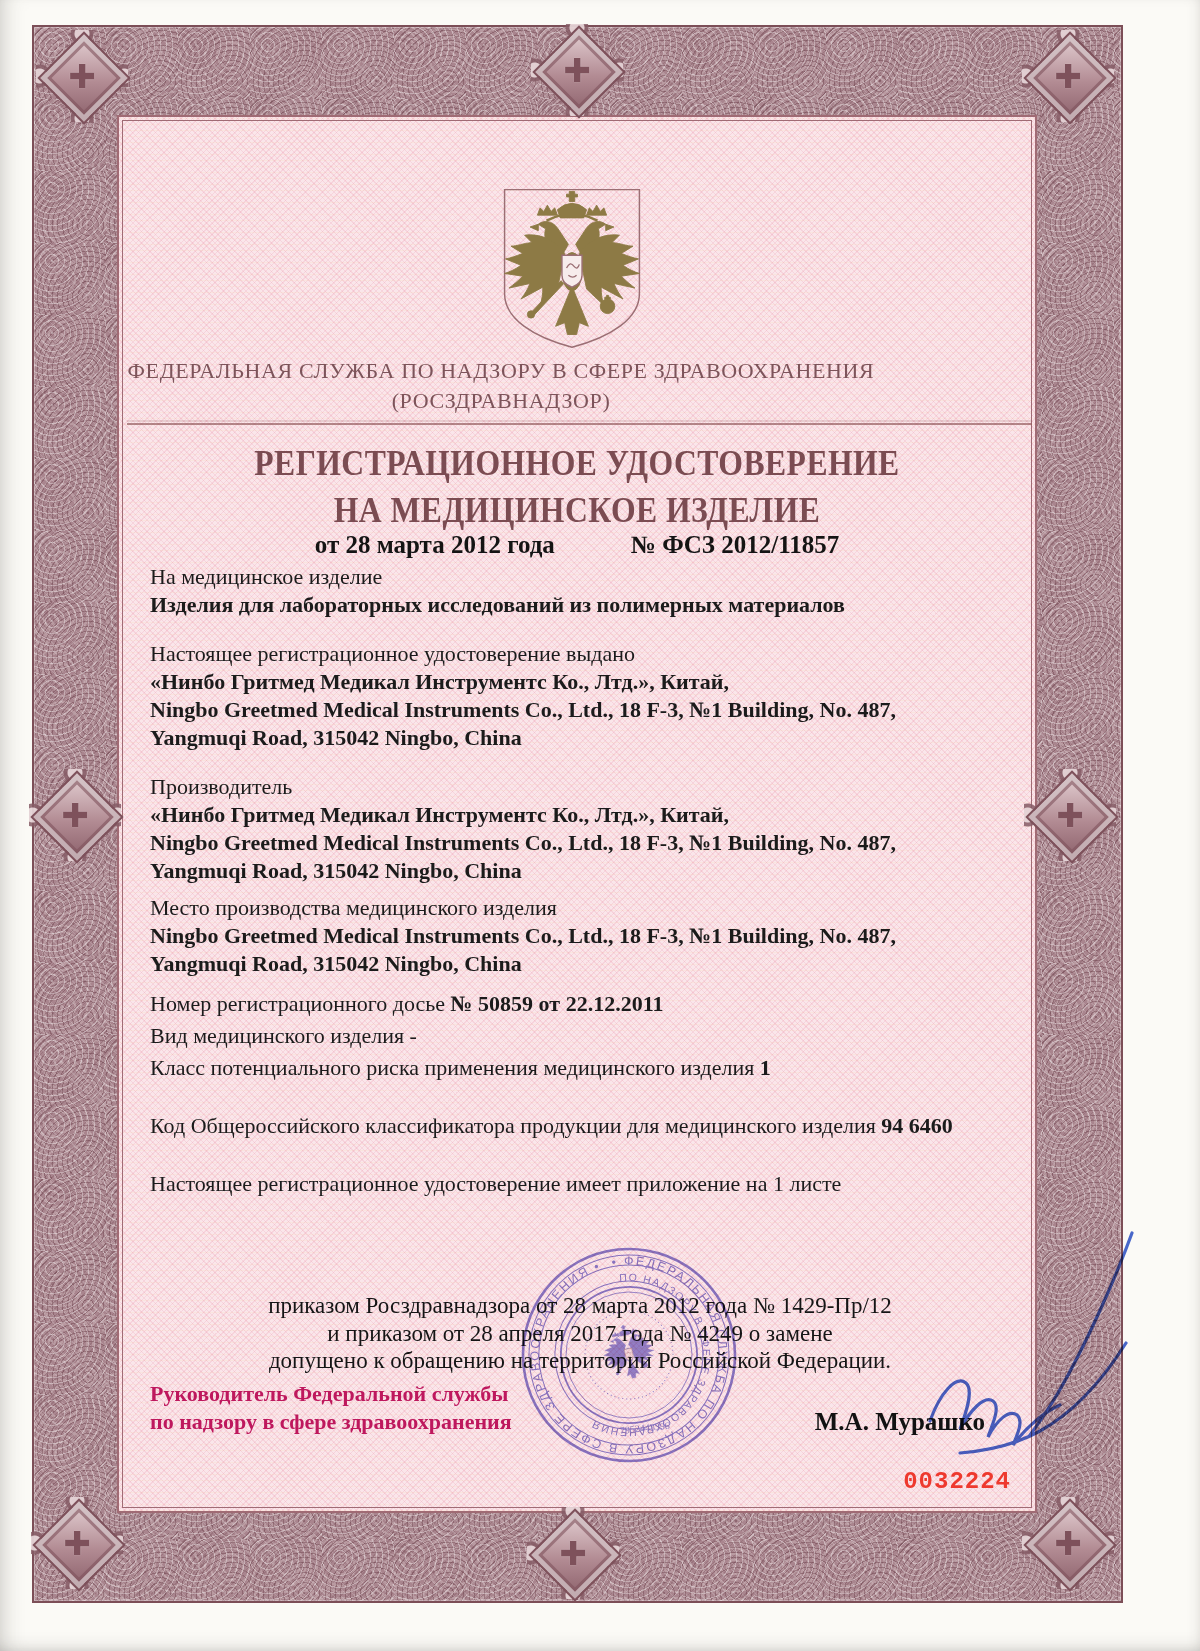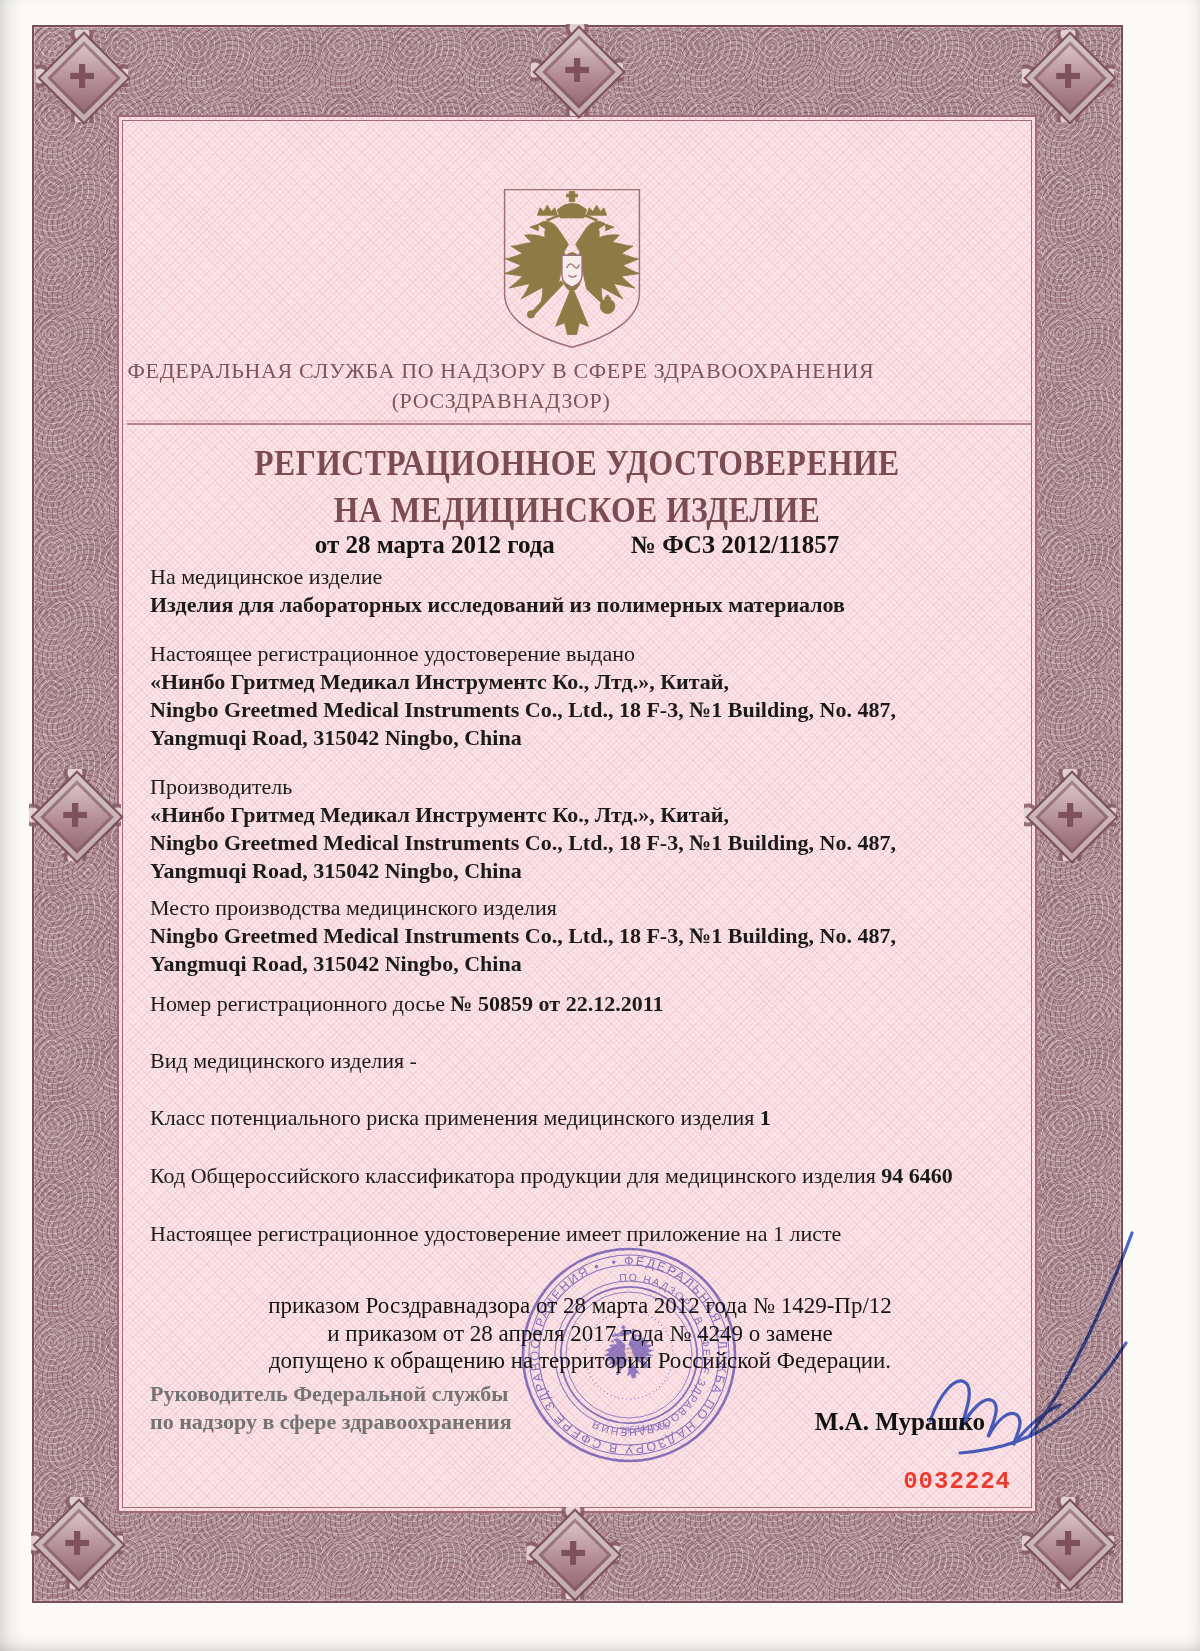--- a/index.html
+++ b/index.html
@@ -53,24 +53,24 @@
     font-size:36px;letter-spacing:.5px;transform:scaleX(.88);transform-origin:50% 50%;white-space:nowrap;}
   .title.l1{top:442px}.title.l2{top:489px}
   .dateline{position:absolute;left:117px;width:920px;top:531px;display:flex;justify-content:center;gap:76px;
     color:#141414;font-weight:bold;font-size:25px;}
   
   .bodytext{position:absolute;left:150px;width:888px;top:563px;color:#1b1b1b;font-size:22px;}
   .bodytext p{margin:0;line-height:28px;}
   .bodytext .b{font-weight:bold;}
   .group{margin-top:21px;}
   .group.g1{margin-top:0}.group.g4{margin-top:9px}.group.g5{margin-top:12px}
-  .group.g6,.group.g7{margin-top:29px}.group.g8,.group.g9{margin-top:30px}
+  .group.g6,.group.g7{margin-top:4px}.group.g8,.group.g9{margin-top:30px}
   .order{position:absolute;left:150px;width:860px;top:1292px;color:#151515;font-size:23px;text-align:center;}
   .order p{margin:0;line-height:27.5px;}
-  .head-lines{position:absolute;left:150px;top:1380px;color:#737373;font-weight:bold;font-size:22px;line-height:27.5px;}
+  .head-lines{position:absolute;left:150px;top:1380px;color:#be185d;font-weight:bold;font-size:22px;line-height:27.5px;}
   .head-lines p{margin:0;}
   .sig-name{position:absolute;right:215px;top:1408px;color:#121212;font-weight:bold;font-size:25px;}
   .serial{position:absolute;right:189px;top:1468px;color:#ee392e;font-family:"Liberation Mono",monospace;
     font-weight:bold;font-size:24px;letter-spacing:1px;}
   
   .stamp{position:absolute;left:509px;top:1235px;width:240px;height:240px;opacity:.8;mix-blend-mode:multiply;color:#6c5fc7;}
   .stamp text{fill:currentColor;stroke:none;}
   .signature{position:absolute;left:900px;top:1225px;width:250px;height:240px;mix-blend-mode:multiply;}
   .hidden-defs{position:absolute;width:0;height:0;overflow:hidden;}
 </style>

